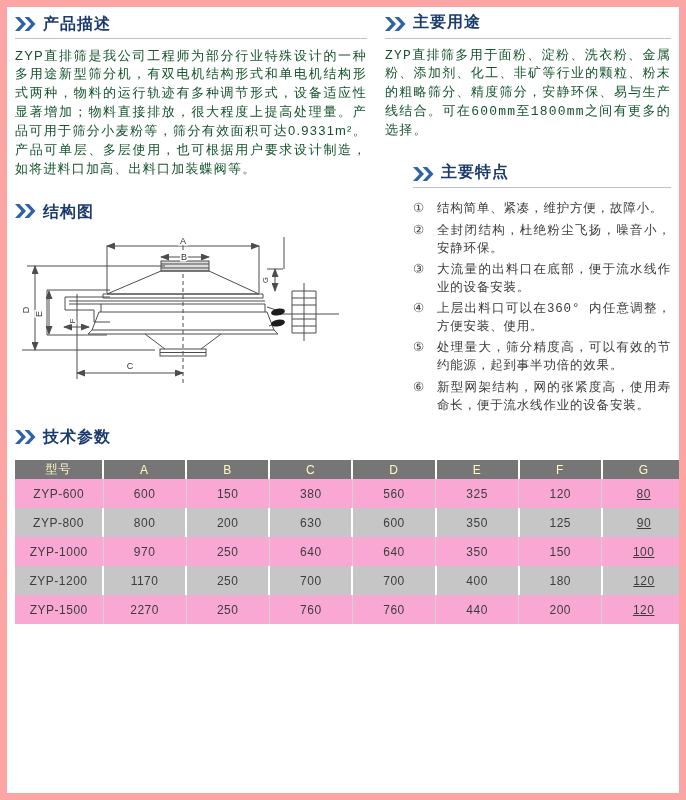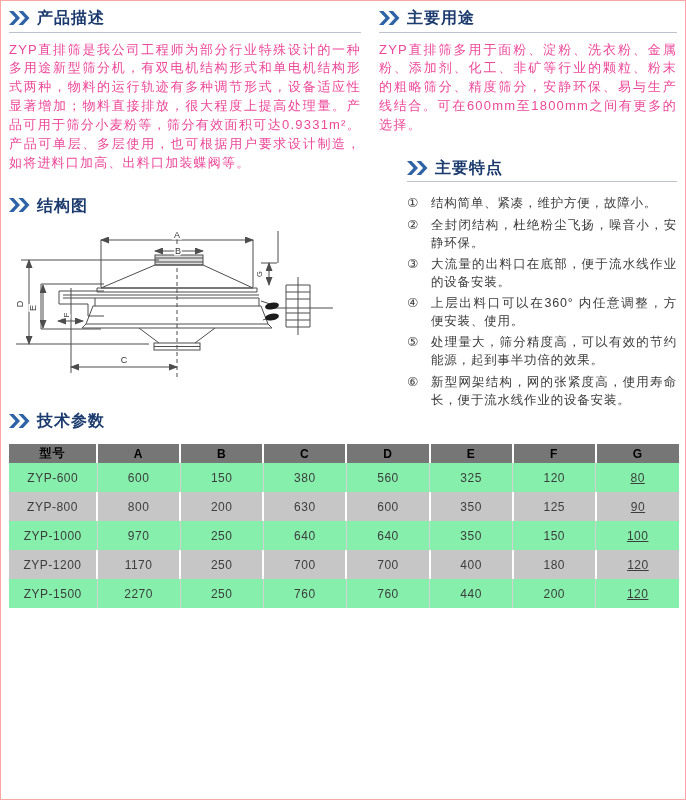--- a/index.html
+++ b/index.html
@@ -5,69 +5,69 @@
   * { box-sizing: border-box; }
   html, body { margin: 0; padding: 0; background: #fff; }
   body {
     width: 686px; height: 800px;
     font-family: "Liberation Sans", "DejaVu Sans", sans-serif;
     color: #3a3a3a;
   }
   .page {
     width: 686px; height: 800px;
     padding: 8px 8px 0 8px;
-    border: 1px solid #fca5a5;
+    border: 7px solid #fca5a5;
     background: #fff;
     overflow: hidden;
   }
   .columns { display: flex; gap: 18px; }
   .col-left  { width: 352px; flex: none; }
-  .col-right { flex: 1; min-width: 0; }
+  .col-right { flex: 1; min-width: 0; font-family: Liberation Mono, monospace; }
 
   .section-header {
     display: flex; align-items: center; gap: 7px;
     margin: 0 0 8px 0; padding-bottom: 5px;
   }
   .section-header.underlined { border-bottom: 1px solid #bcc3cd; }
   .chev-icon { flex: none; display: inline-flex; }
   .section-title {
     margin: 0; font-size: 16px; font-weight: bold;
     color: #1b3a6e; letter-spacing: 1px; line-height: 1.1;
   }
   .body-text {
     margin: 0; font-size: 13px; line-height: 1.45;
-    letter-spacing: 1.2px; text-align: justify; color: #ec4899;
+    letter-spacing: 1.2px; text-align: justify; color: #14532d;
   }
   .sec-structure { margin-top: 24px; }
   .sec-features { margin-top: 24px; margin-left: 28px; }
   .feature-list { margin-top: 12px; }
   .feature-item {
     display: flex; gap: 5px; font-size: 12.5px; line-height: 1.45;
     letter-spacing: 0.8px; color: #3a3a3a; margin-bottom: 3px;
   }
   .feature-num { flex: none; width: 19px; }
   .feature-text { flex: 1; text-align: justify; margin: 0; }
 
   .diagram { display: block; margin-top: 4px; }
 
-  .sec-tech { }
+  .sec-tech { margin-top: 10px; }
   table.tech {
     width: 670px; border-collapse: collapse;
     margin-top: 10px; font-size: 12px; table-layout: fixed;
   }
   table.tech th {
-    background: #767676; color: #000000; font-weight: bold;
+    background: #767676; color: #fef9c3; font-weight: normal;
     height: 16px; border-right: 2px solid #fff; letter-spacing: 1px;
   }
   table.tech th:first-child { width: 88px; }
   table.tech th:last-child { border-right: none; }
   table.tech td {
     height: 29px; text-align: center; color: #3d3d3d; letter-spacing: 0.5px;
   }
-  tr.row-white { background: #86efac; }
+  tr.row-white { background: #f9a8d4; }
   tr.row-white td { border-right: 1px solid #d2d2d2; }
   tr.row-gray { background: #c6c6c6; }
   tr.row-gray td { border-right: 2px solid #fff; }
   tr.row-white td:last-child, tr.row-gray td:last-child { border-right: none; text-decoration: underline; }
 
   svg text.dim {
     font-family: "Liberation Sans", "DejaVu Sans", sans-serif;
     font-size: 9px; fill: #333;
     paint-order: stroke; stroke: #fff; stroke-width: 3px;
   }

